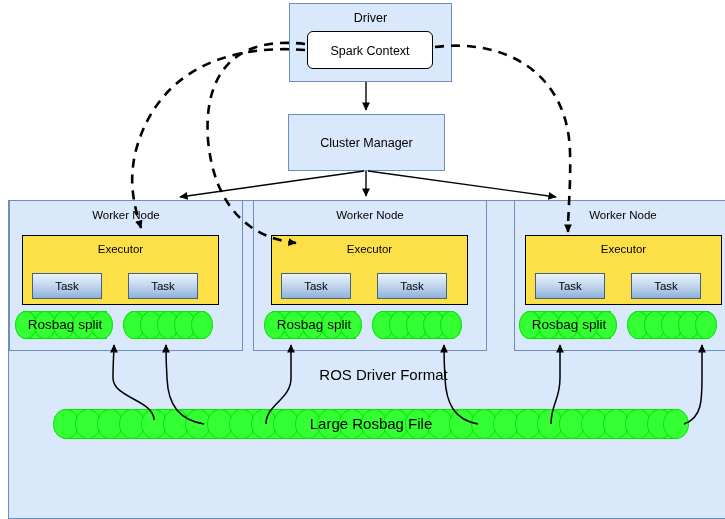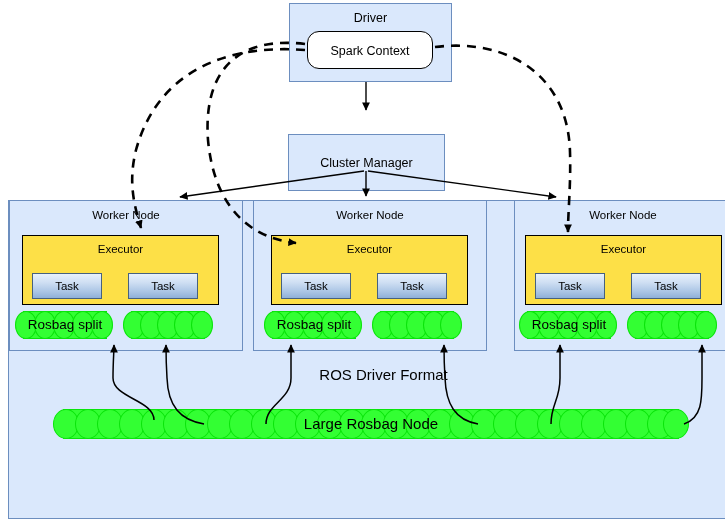--- a/index.html
+++ b/index.html
@@ -83,25 +83,25 @@
 </head>
 <body>
 
 <div id="stage">
 
   <div class="box hdfs" style="left:0px;top:200px;width:725px;height:319px;"></div>
 
   <div class="box bluebox" style="left:281px;top:3px;width:163px;height:79px;">
     <div class="lbl lbl-top t13" style="top:8px;">Driver</div>
   </div>
-  <div class="box roundbox" style="left:299px;top:31px;width:126px;height:38px;">
+  <div class="box roundbox" style="left:299px;top:31px;width:126px;height:38px;border-radius:6px;">
     <div class="lbl lbl-top t13" style="top:13px;">Spark Context</div>
   </div>
 
-  <div class="box bluebox" style="left:280px;top:114px;width:157px;height:57px;margin-top:20px;">
+  <div class="box bluebox" style="left:280px;top:114px;width:157px;height:57px;">
     <div class="lbl lbl-top t13" style="top:22px;">Cluster Manager</div>
   </div>
 
   <div class="box bluebox" style="left:1px;top:200px;width:234px;height:151px;">
     <div class="lbl lbl-top t12" style="top:9px;">Worker Node</div>
   </div>
   <div class="box whitebox" style="left:14px;top:235px;width:197px;height:70px;">
     <div class="lbl lbl-top t12" style="top:8px;">Executor</div>
   </div>
   <div class="box taskbox" style="left:24px;top:273px;width:70px;height:26px;">
@@ -216,21 +216,21 @@
     <div class="seg" style="left:418px;width:26px;height:30px;"></div>
     <div class="seg" style="left:440px;width:26px;height:30px;"></div>
     <div class="seg" style="left:462px;width:26px;height:30px;"></div>
     <div class="seg" style="left:484px;width:26px;height:30px;"></div>
     <div class="seg" style="left:506px;width:26px;height:30px;"></div>
     <div class="seg" style="left:528px;width:26px;height:30px;"></div>
     <div class="seg" style="left:550px;width:26px;height:30px;"></div>
     <div class="seg" style="left:572px;width:26px;height:30px;"></div>
     <div class="seg" style="left:594px;width:26px;height:30px;"></div>
     <div class="seg" style="left:610px;width:26px;height:30px;"></div>
-    <div class="cyltext big" style="line-height:30px;">Large Rosbag Node</div>
+    <div class="cyltext big" style="line-height:30px;">Large Rosbag File</div>
   </div>
 
 
   <svg class="ov" viewBox="0 0 725 519">
     <defs>
       <marker id="ah" markerWidth="9" markerHeight="9" refX="7.6" refY="4.5" orient="auto" markerUnits="userSpaceOnUse">
         <path d="M0,0.6 L8.4,4.5 L0,8.4 z" fill="#000"></path>
       </marker>
     </defs>
 

